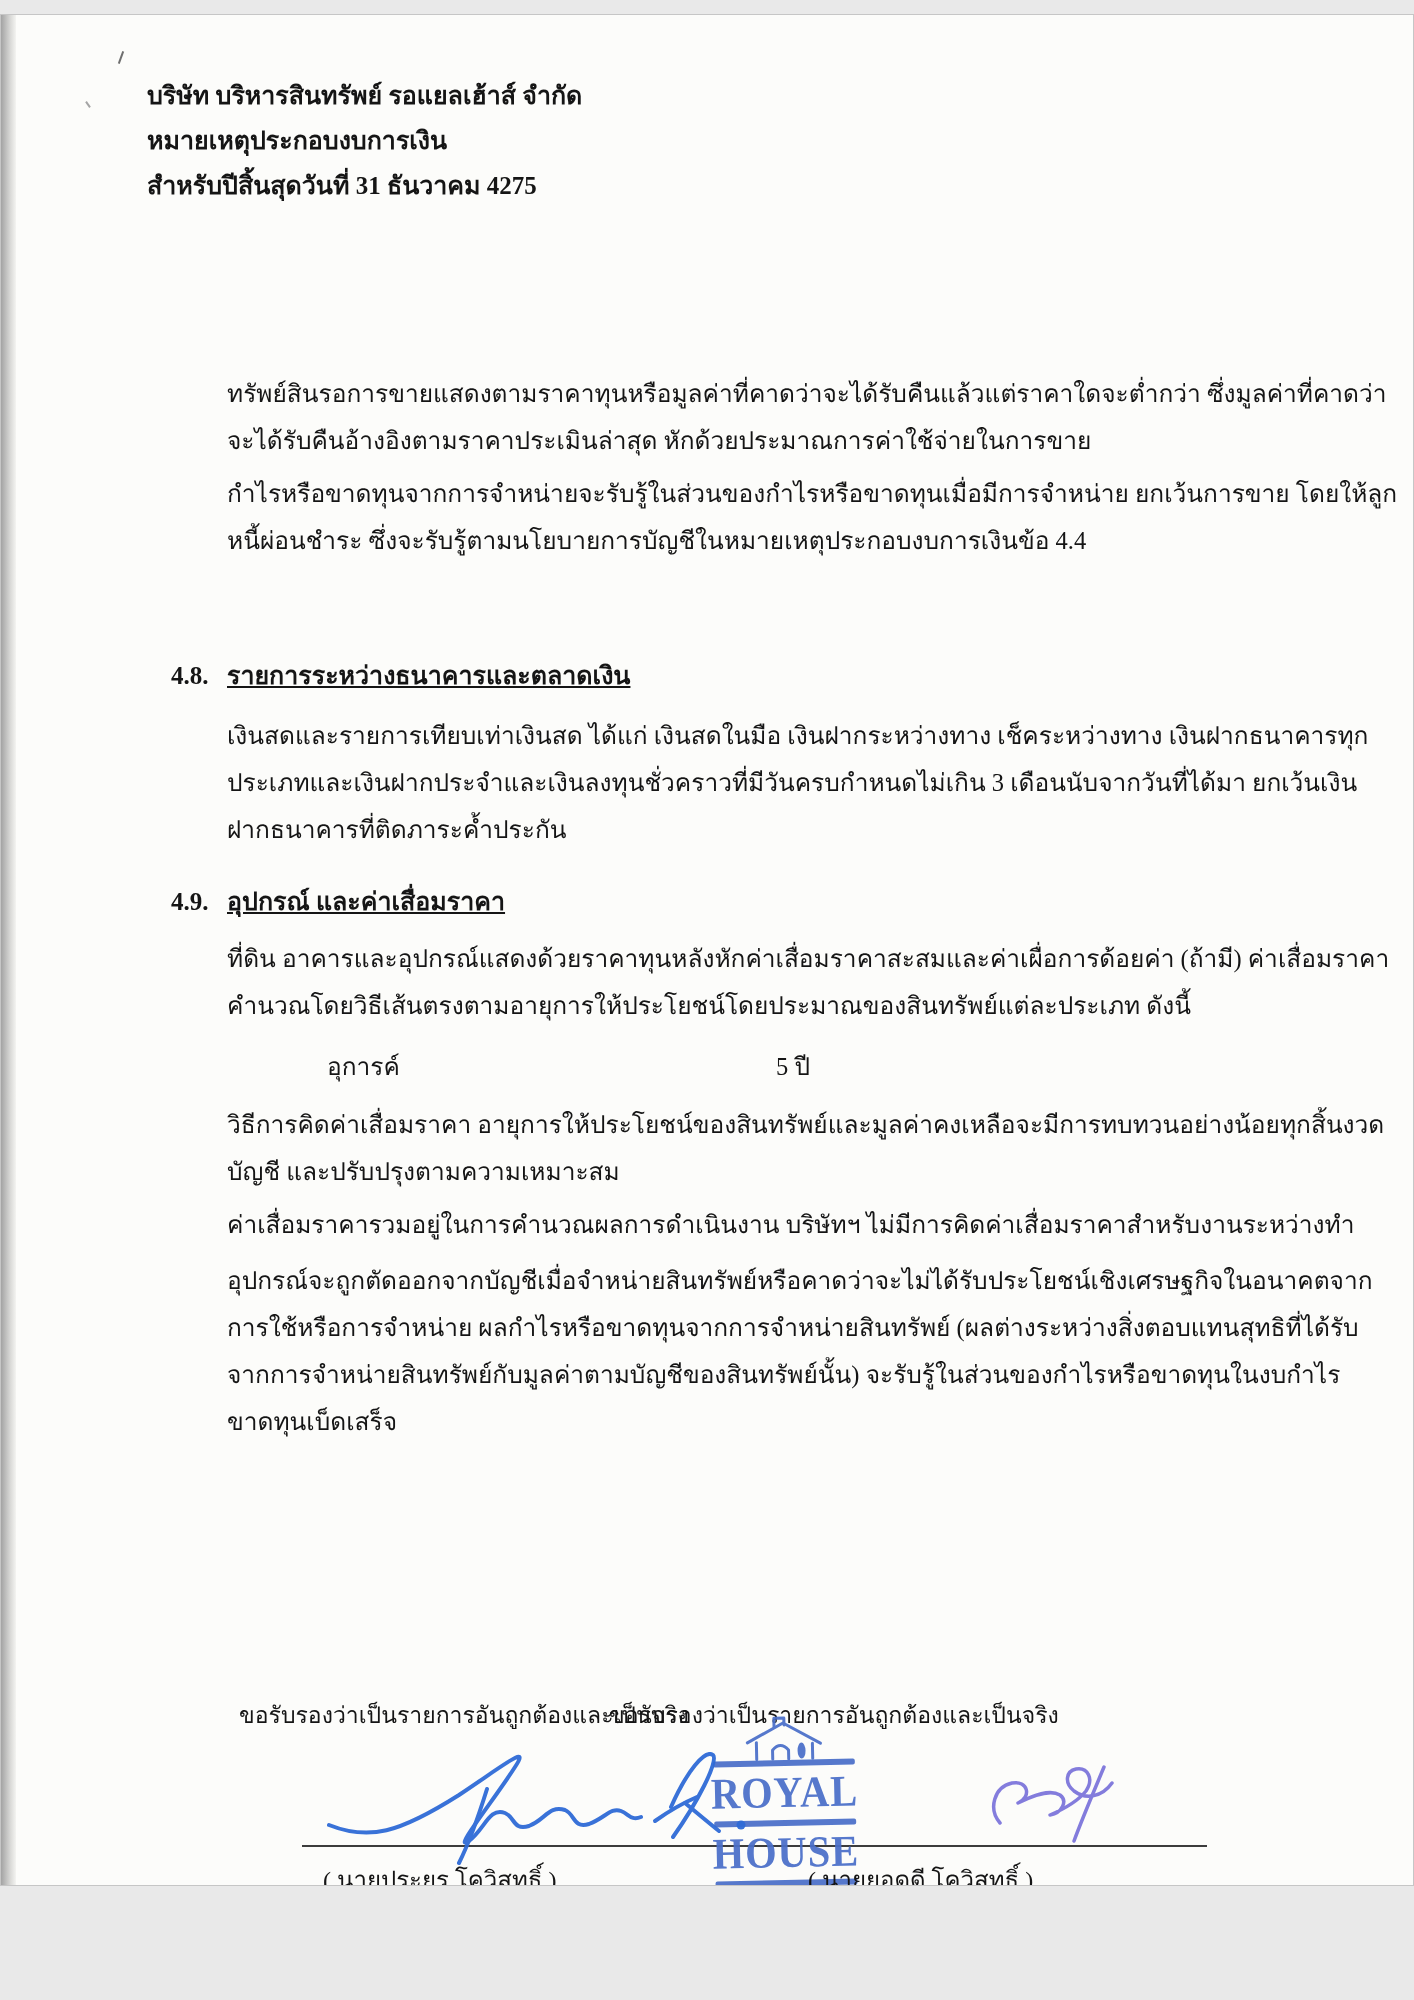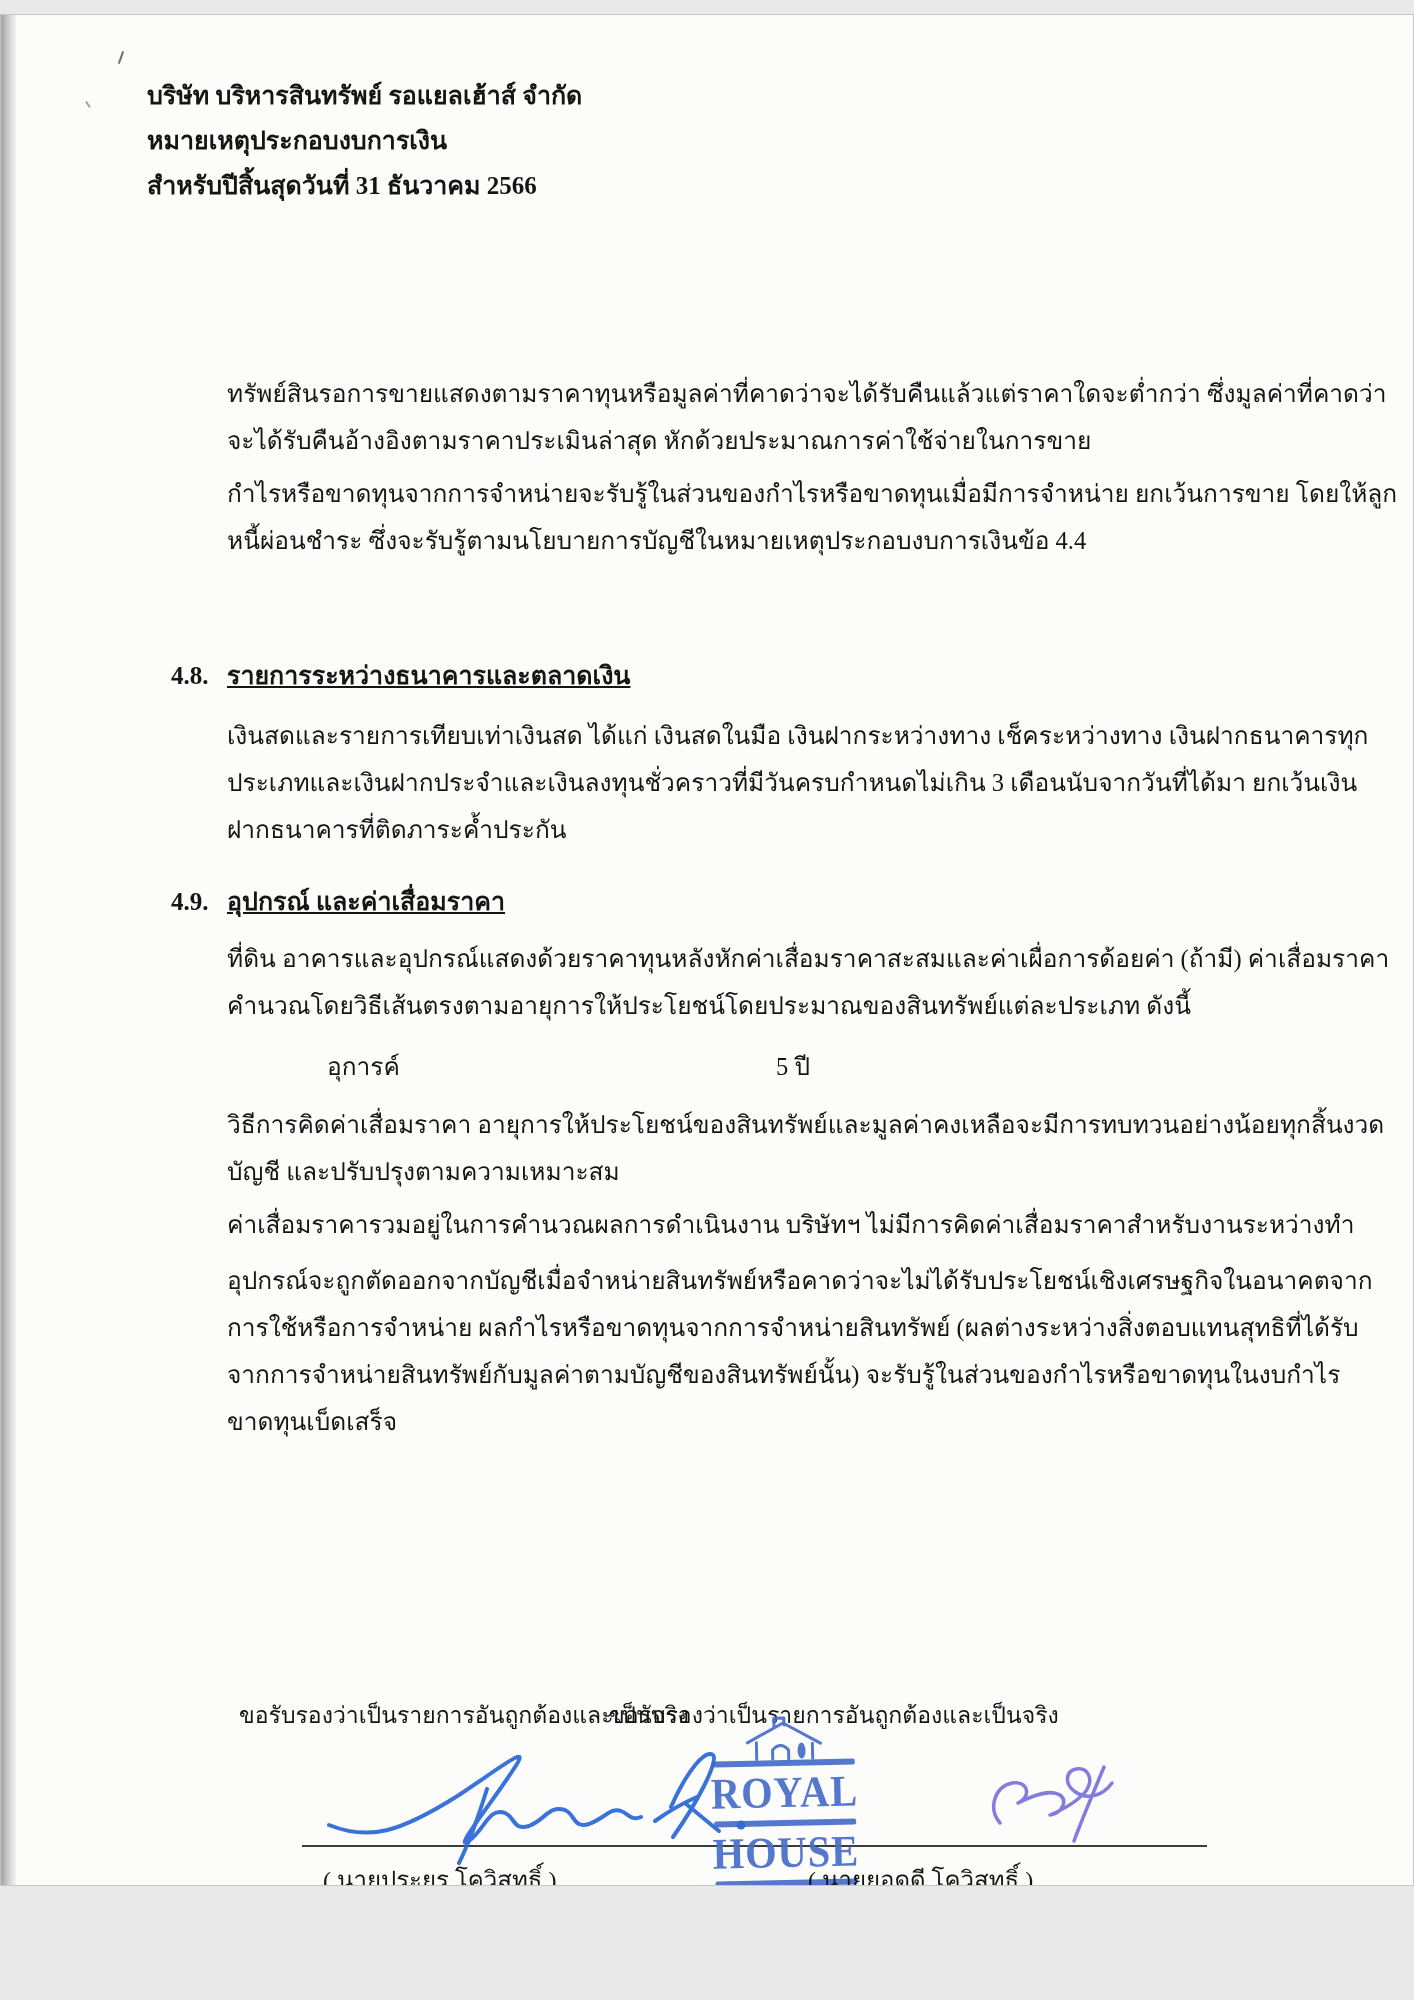--- a/index.html
+++ b/index.html
@@ -54,21 +54,21 @@
 <body>
 
 <div class="page">
   <div class="edge-left"></div>
   <div class="tick1"></div>
   <div class="tick2"></div>
 
   <div class="hdr">
     <div>บริษัท บริหารสินทรัพย์ รอแยลเฮ้าส์ จำกัด</div>
     <div>หมายเหตุประกอบงบการเงิน</div>
-    <div>สำหรับปีสิ้นสุดวันที่ 31 ธันวาคม 2566</div>
+    <div>สำหรับปีสิ้นสุดวันที่ 31 ธันวาคม 4275</div>
   </div>
 
   <div class="para" style="top:355px">ทรัพย์สินรอการขายแสดงตามราคาทุนหรือมูลค่าที่คาดว่าจะได้รับคืนแล้วแต่ราคาใดจะต่ำกว่า ซึ่งมูลค่าที่คาดว่าจะได้รับคืนอ้างอิงตามราคาประเมินล่าสุด หักด้วยประมาณการค่าใช้จ่ายในการขาย</div>
   <div class="para" style="top:455px">กำไรหรือขาดทุนจากการจำหน่ายจะรับรู้ในส่วนของกำไรหรือขาดทุนเมื่อมีการจำหน่าย ยกเว้นการขาย โดยให้ลูกหนี้ผ่อนชำระ ซึ่งจะรับรู้ตามนโยบายการบัญชีในหมายเหตุประกอบงบการเงินข้อ 4.4</div>
 
   <div class="sec-head" style="top:640px">
     <span class="num">4.8.</span><span>รายการระหว่างธนาคารและตลาดเงิน</span>
   </div>
   <div class="para" style="top:697px">เงินสดและรายการเทียบเท่าเงินสด ได้แก่ เงินสดในมือ เงินฝากระหว่างทาง เช็คระหว่างทาง เงินฝากธนาคารทุกประเภทและเงินฝากประจำและเงินลงทุนชั่วคราวที่มีวันครบกำหนดไม่เกิน 3 เดือนนับจากวันที่ได้มา ยกเว้นเงินฝากธนาคารที่ติดภาระค้ำประกัน</div>
 

